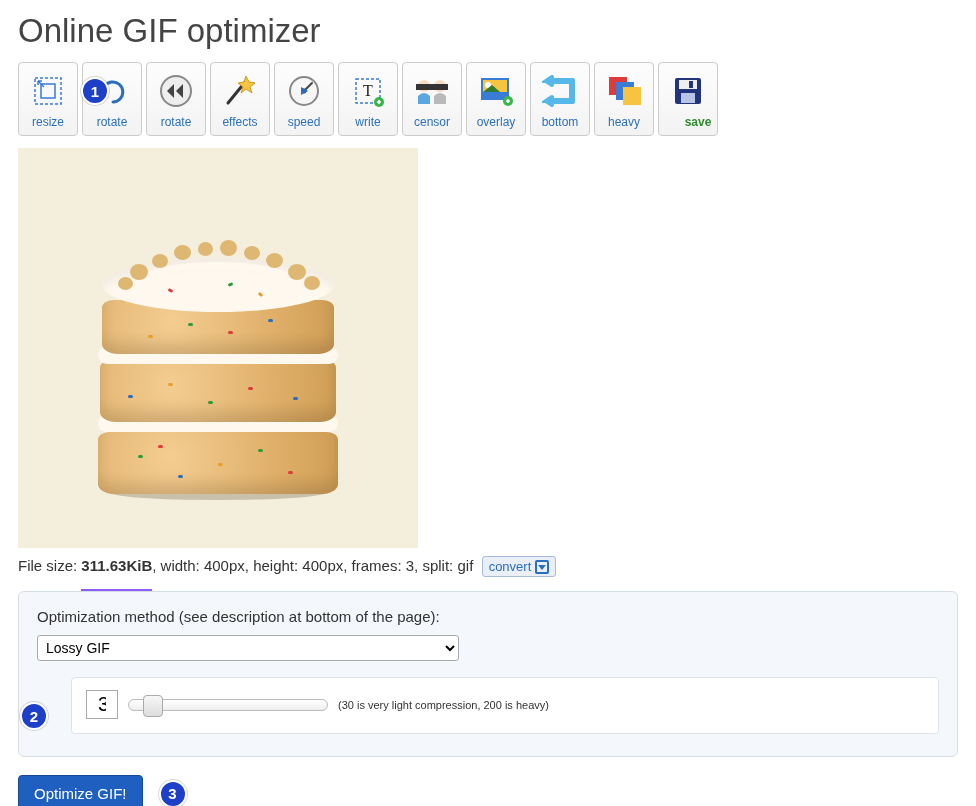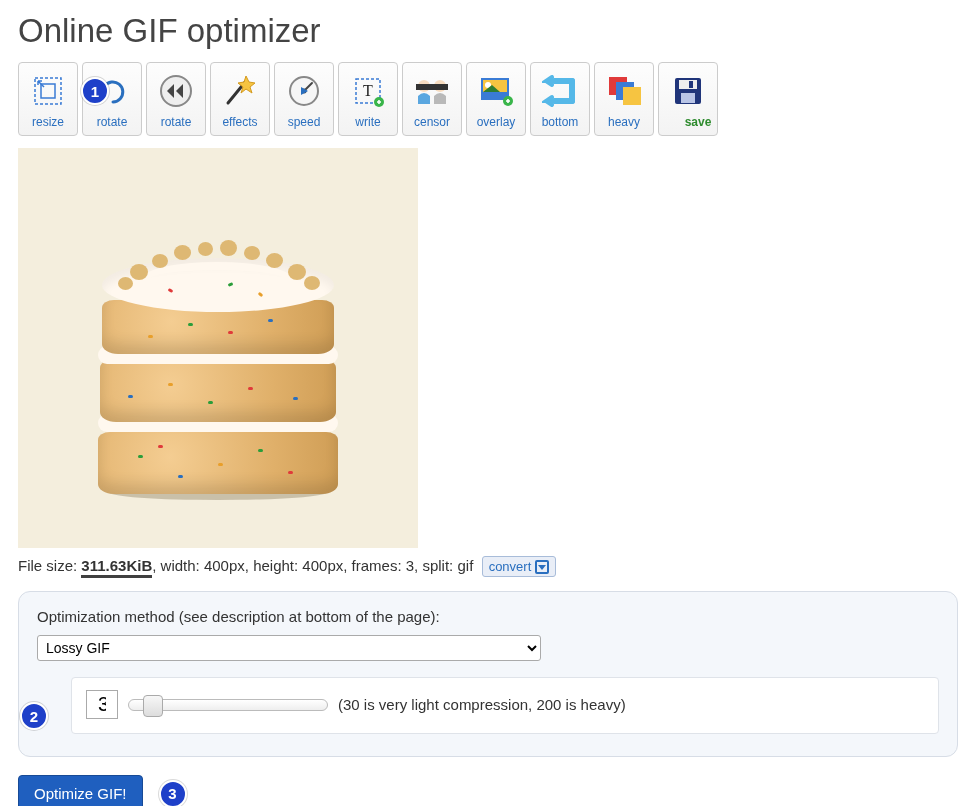--- a/index.html
+++ b/index.html
@@ -119,22 +119,22 @@
     border-radius: 50%;
     background: #deb873;
   }
 
   .fileinfo {
     font-size: 15px;
     margin-bottom: 14px;
   }
   .fileinfo .sz {
     font-weight: bold;
-    border-bottom: 3px solid #404040;
-    padding-bottom: 1px;
+    border-bottom: 3px solid #8b5cf6;
+    padding-bottom: 15px;
   }
   .convert-btn {
     display: inline-flex;
     align-items: flex-end;
     gap: 4px;
     border: 1px solid #a8bcd9;
     background: #e9eef7;
     color: #2a6fbf;
     font-size: 13px;
     padding: 2px 6px;
@@ -152,31 +152,31 @@
   .convert-btn .dd::after {
     content: "";
     border-left: 4px solid transparent;
     border-right: 4px solid transparent;
     border-top: 5px solid #2a6fbf;
   }
 
   .panel {
     border: 1px solid #d7dde6;
     background: #f4f7fb;
-    border-radius: 12px;
+    border-radius: 6px;
     padding: 16px 18px 22px 18px;
     margin-bottom: 18px;
   }
   .panel-label {
     font-size: 15px;
     margin-bottom: 10px;
     color: #333;
   }
   .panel select {
-    width: 504px;
+    width: 422px;
     font-size: 14px;
     padding: 3px 4px;
     border: 1px solid #aaa;
     border-radius: 3px;
     background: #fff;
   }
   .subpanel {
     margin-top: 16px;
     margin-left: 34px;
     border: 1px solid #dfe3e9;
@@ -204,21 +204,21 @@
   .slider-thumb {
     position: absolute;
     top: -5px;
     left: 14px;
     width: 20px;
     height: 22px;
     background: linear-gradient(#f7f7f7,#ddd);
     border: 1px solid #aaa;
     border-radius: 4px;
   }
-  .hint { color: #333; font-size: 15px; }
+  .hint { color: #333; font-size: 11px; }
 
   .optimize-btn {
     background: #1f5fbf;
     color: #fff;
     border: 1px solid #174a96;
     border-radius: 4px;
     font-size: 15px;
     padding: 9px 15px;
     cursor: pointer;
   }

